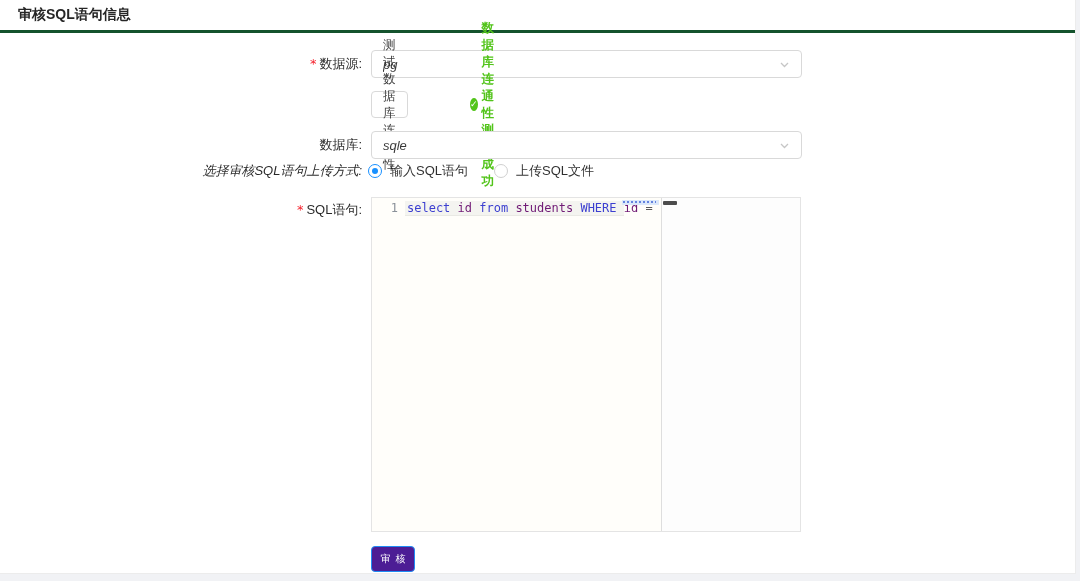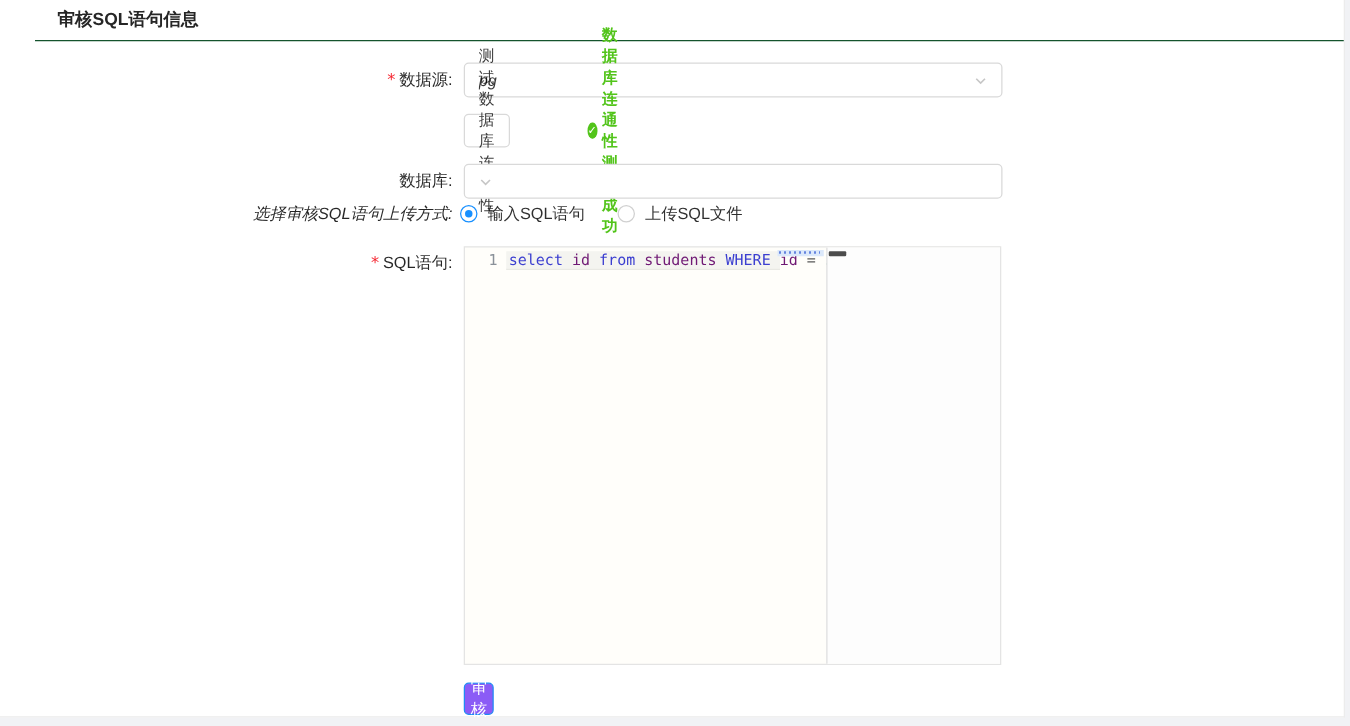--- a/index.html
+++ b/index.html
@@ -14,24 +14,23 @@
   }
   .card {
     position:absolute; left:0; top:0;
     width:1076px; height:574px;
     background:#ffffff;
     border-right:1px solid #ececec;
     border-bottom:1px solid #ececec;
   }
   .card-header {
     height:33px;
-    border-bottom:1px solid #14532d;
+    border-bottom:3px solid #14532d;
     display:flex; align-items:center;
     padding-left:18px;
-    margin-left:28px;
   }
   .card-title { font-size:14px; font-weight:700; color:#262626; }
 
   .form-row { position:absolute; left:0; }
   .form-label {
     position:absolute; left:0; top:0;
     width:362px; text-align:right;
     font-size:13px; color:rgba(0,0,0,.85);
     line-height:28px; white-space:nowrap;padding-left:38px;
   }
@@ -131,23 +130,23 @@
   }
   .minimap-slider {
     position:absolute; left:291px; top:3px;
     width:14px; height:4px;
     background:#4c4c4c; border-radius:1px;
     cursor:grab;
   }
 
   .primary-btn {
     position:absolute; left:371px; top:546px;
-    width:24px; height:26px;
-    background:#8b5cf6; border:1px solid #1f8bf4; border-radius:4px;
-    color:#fff; font-size:13px;
+    width:44px; height:26px;
+    background:#4c1d95; border:1px solid #1f8bf4; border-radius:4px;
+    color:#fff; font-size:10px;
     display:flex; align-items:center; justify-content:center;
     letter-spacing:5px; padding-left:5px;
     cursor:pointer; font-family:inherit;
   }
 </style>
 </head>
 <body>
 
 <div class="card">
 
@@ -171,20 +170,21 @@
     <button class="ghost-btn">测试数据库连通性</button>
     <div class="conn-success">
       <span class="check-icon">✓</span>
       <span>数据库连通性测试成功</span>
     </div>
   </div>
 
   <div class="form-row" style="top:131px;">
     <div class="form-label">数据库:</div>
     <div class="select-box">
+      <span class="select-value">sqle</span>
       <span class="chevron">
         <svg width="11" height="11" viewBox="0 0 11 11">
             <polyline points="2,4 5.5,7.5 9,4" fill="none" stroke="#c6c6c6" stroke-width="1.3"></polyline>
           </svg>
       </span>
     </div>
   </div>
 
   <div class="form-row" style="top:162px;">
     <div class="form-label" style="line-height:18px;font-style:italic;">选择审核SQL语句上传方式:</div>

